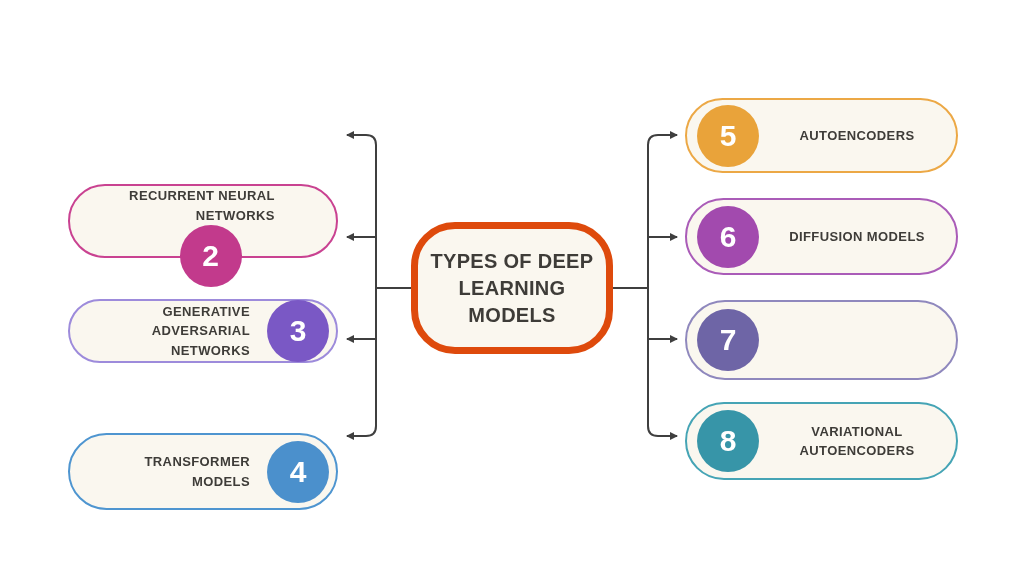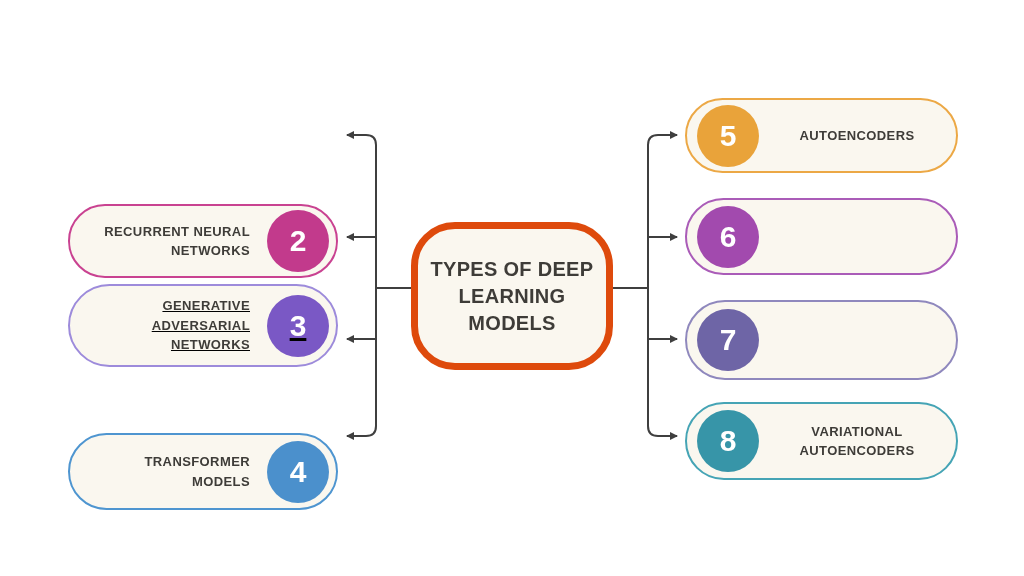--- a/index.html
+++ b/index.html
@@ -44,33 +44,33 @@
     white-space: pre-line;
     text-transform: uppercase;
   }
   .pill.left  { padding: 0 7px 0 22px; }
   .pill.left .label  { text-align: right; margin-right: 17px; }
   .pill.right { padding: 0 22px 0 10px; }
   .pill.right .label { text-align: center; margin-left: 21px; }
 
   
   .p1 { left: 68px;  top: 97px;  width: 270px; height: 76px; }
-  .p2 { left: 68px;  top: 204px; width: 270px; height: 74px; }
-  .p3 { left: 68px;  top: 284px; width: 270px; height: 83px; text-decoration: underline; }
+  .p2 { left: 68px;  top: 184px; width: 270px; height: 74px; flex-direction: column; }
+  .p3 { left: 68px;  top: 299px; width: 270px; height: 64px; }
   .p4 { left: 68px;  top: 403px; width: 270px; height: 77px; }
   .p5 { left: 685px; top: 98px;  width: 273px; height: 75px; }
   .p6 { left: 685px; top: 198px; width: 273px; height: 77px; }
   .p7 { left: 685px; top: 300px; width: 273px; height: 80px; }
   .p8 { left: 685px; top: 402px; width: 273px; height: 78px; }
 
   
   .center-node {
     position: absolute;
     left: 411px; top: 222px;
-    width: 202px; height: 148px;
+    width: 202px; height: 132px;
     background: var(--node-fill, #faf7ef);
     border: 7px solid var(--center-border, #de4a0c);
     border-radius: 44px;
     display: flex; align-items: center; justify-content: center;
   }
   .center-node .title {
     font-size: 20px;
     font-weight: bold;
     letter-spacing: 0.3px;
     line-height: 1.35;
@@ -133,20 +133,21 @@
 MODELS</span>
   </div>
 
   <div class="pill right p5" style="border-color: rgb(236, 168, 69);">
     <span class="num" style="background-color: rgb(233, 163, 58);">5</span>
     <span class="label">AUTOENCODERS</span>
   </div>
 
   <div class="pill right p6" style="border-color: rgb(170, 92, 184);">
     <span class="num" style="background-color: rgb(162, 74, 174);">6</span>
+    <span class="label">DIFFUSION MODELS</span>
   </div>
 
   <div class="pill right p7" style="border-color: rgb(143, 136, 189);">
     <span class="num" style="background-color: rgb(110, 101, 166);">7</span>
   </div>
 
   <div class="pill right p8" style="border-color: rgb(69, 164, 181);">
     <span class="num" style="background-color: rgb(55, 149, 168);">8</span>
     <span class="label">VARIATIONAL
 AUTOENCODERS</span>

